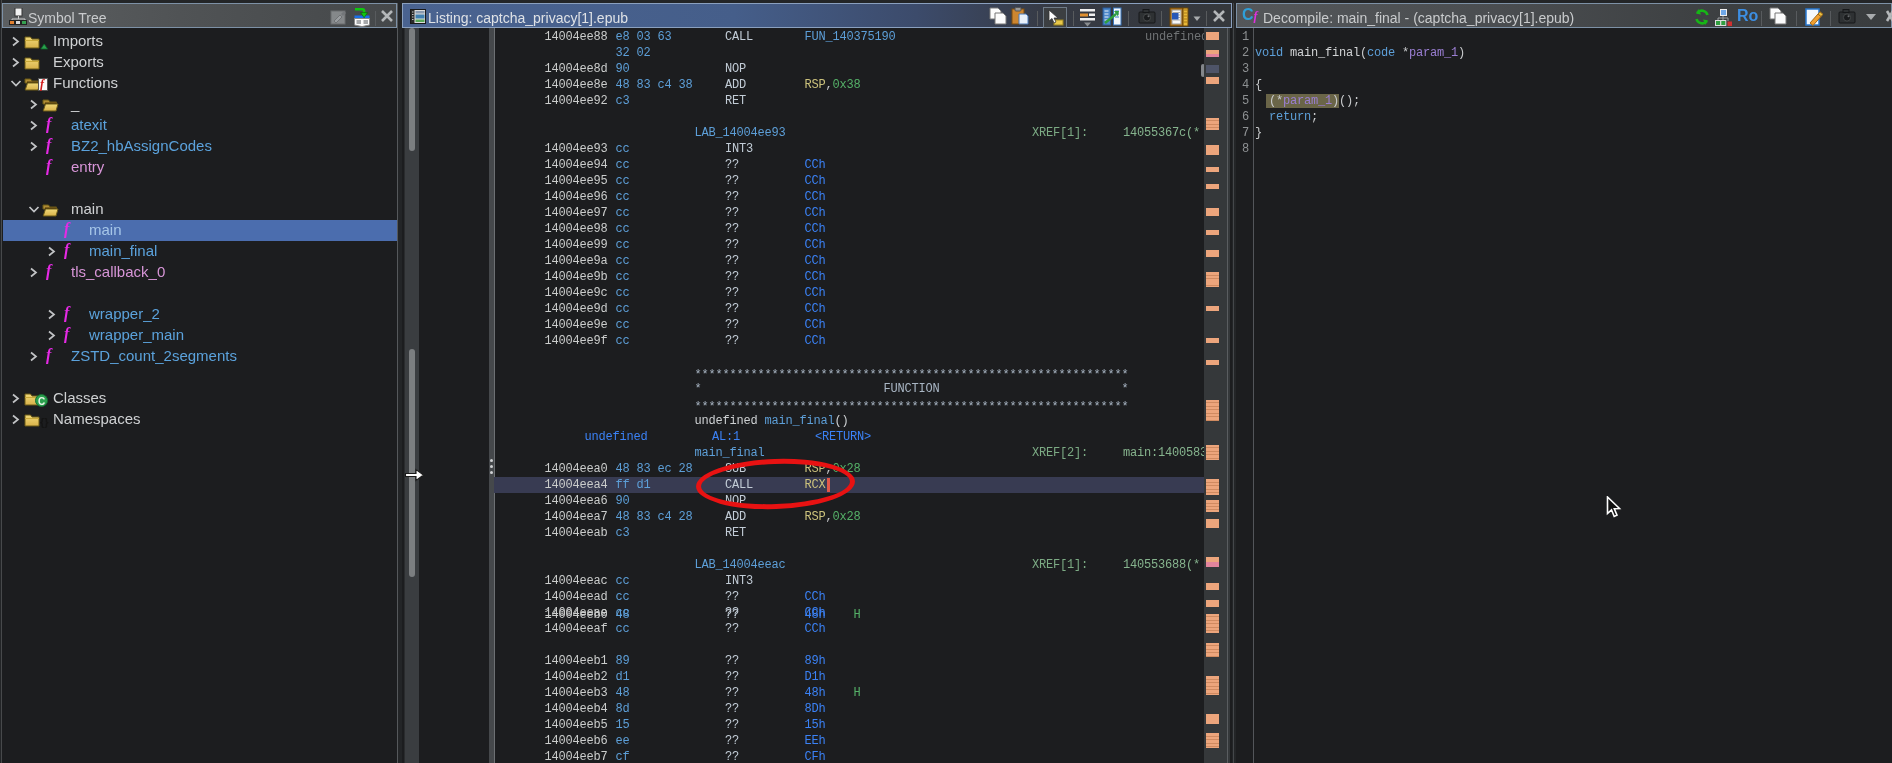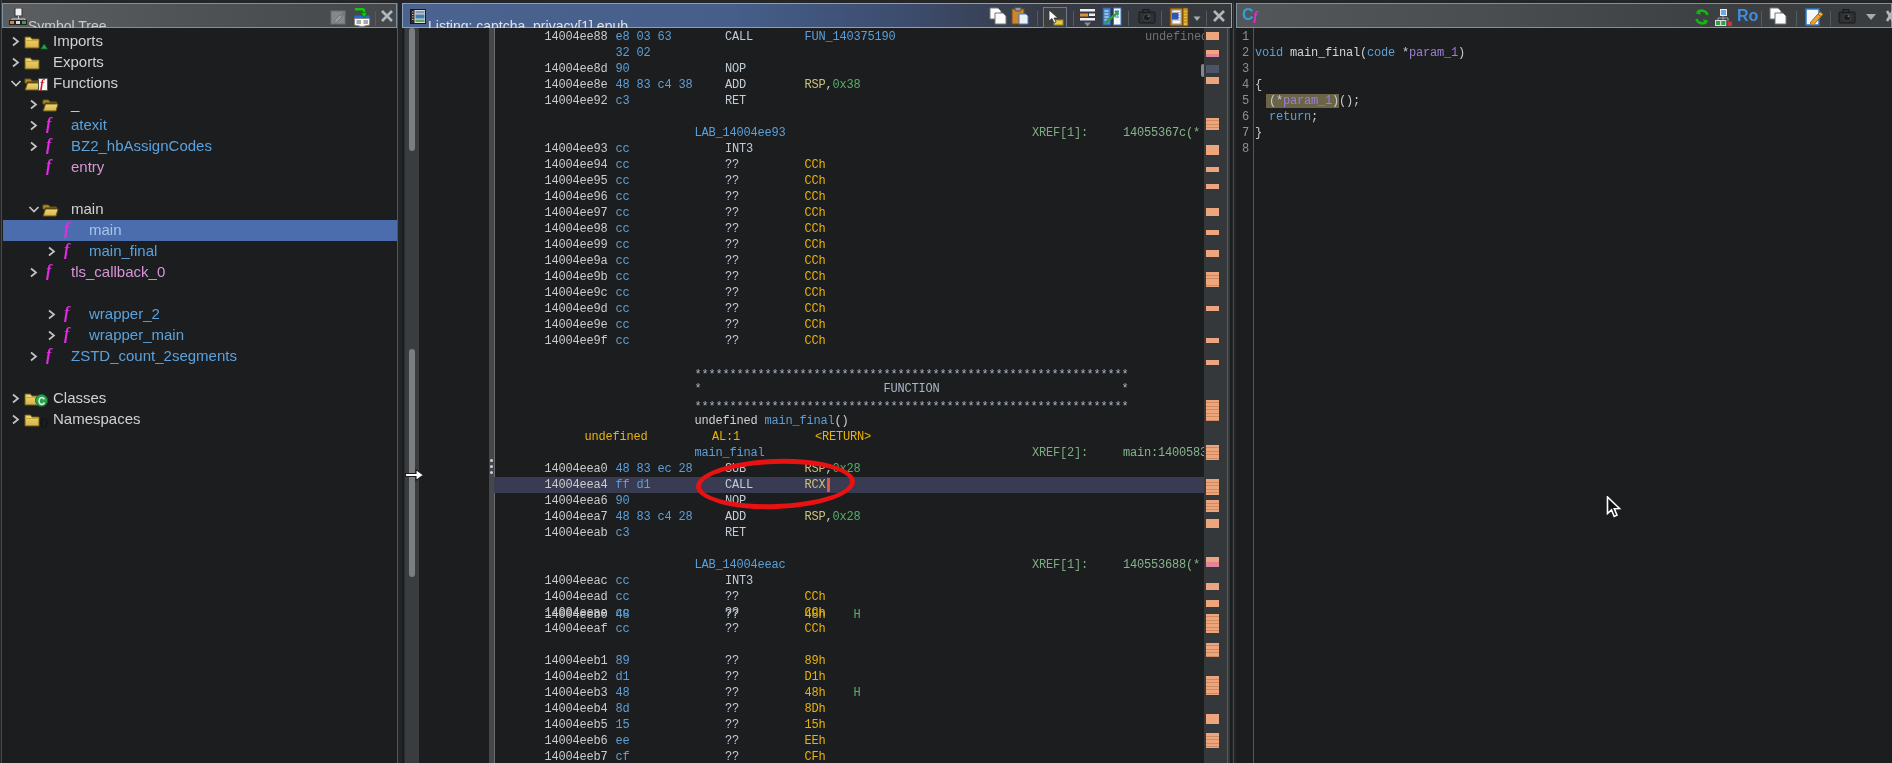--- a/index.html
+++ b/index.html
@@ -1,18 +1,18 @@
 <!DOCTYPE html>
 <html><head><meta charset="utf-8"><style>
 html,body{margin:0;padding:0}
 #app{position:relative;width:1892px;height:763px;background:#232527;overflow:hidden;
  font-family:"Liberation Sans",sans-serif}
 .p{position:absolute}
 .tbar{position:absolute;top:3px;height:25px;box-sizing:border-box;border:1px solid #7d91a6}
-.ttext{position:absolute;top:11px;height:23px;line-height:23px;font-size:14px;color:#c9cbcd;white-space:nowrap}
+.ttext{position:absolute;top:3px;height:23px;line-height:23px;font-size:14px;color:#c9cbcd;white-space:nowrap}
 .cont{position:absolute;top:28px;height:735px;background:#1c1d1f;overflow:hidden}
 
 .trow{position:absolute;left:0;width:100%;height:21px;line-height:20px;font-size:15px;color:#cfd1d3;white-space:nowrap}
 .tl{position:absolute;top:0}
 .fb{color:#5ba2dc}.fp{color:#d795d7}.selt{color:#a6c6e8}
 .fi{position:absolute;top:0;font:italic bold 16px "Liberation Serif",serif;color:#e52ae5}
 .ex{position:absolute;top:5px}
 
 .mono{font-family:"Liberation Mono",monospace;font-size:12px;letter-spacing:-0.2px}
 .lr{position:absolute;left:0;width:100%;height:16px;line-height:16px;white-space:pre}
@@ -20,21 +20,21 @@
 .ca{left:142.5px;color:#cbcdcc}
 .cb{left:213.5px;color:#5d9fd8}
 .cl{left:292.5px;color:#5d9fd8}
 .cm{left:323px;color:#c2ccd6}
 .co{left:402.5px;color:#c4c6c8}
 .ch{left:451.5px;color:#55b168}
 .cx{left:630px;color:#7cab84}
 .cy{left:721px;color:#86b48e}
 .cu{left:743px;color:#6f7274}
 .cs{left:292.5px;color:#a9b6c4}.cs2{top:2px !important}
-.g{color:#eab308}.k{color:#ccc27c}.bl{color:#5d9fd8}.wh{color:#cdd0d2}
+.g{color:#3b82f6}.k{color:#ccc27c}.bl{color:#5d9fd8}.wh{color:#cdd0d2}
 #app i{font-style:normal}
 i.g{color:#55b168}i.k{color:#ccc27c}i.pu{color:#c4c6c8}
 
 .dln{position:absolute;left:0;width:13px;text-align:right;color:#8e9193;height:16px;line-height:16px}
 .dcl{position:absolute;left:19px;height:16px;line-height:16px;white-space:pre;color:#c8cacc}
 .hl{background:#6a6548;box-shadow:-3px 0 0 #6a6548}
 .sep{position:absolute;top:7px;width:1px;height:15px;background:#585b5e}
 </style></head><body>
 <div id="app">
 
@@ -395,20 +395,21 @@
 <div class="p" style="left:804px;top:555px;width:13px;height:7px;background:#eca57c"></div>
 <div class="p" style="left:804px;top:572px;width:13px;height:7px;background:#eca57c"></div>
 <div class="p" style="left:804px;top:586px;width:13px;height:19px;background:repeating-linear-gradient(#eca57c 0 2.5px,#cf8a60 2.5px 3.5px)"></div>
 <div class="p" style="left:804px;top:615px;width:13px;height:14px;background:repeating-linear-gradient(#eca57c 0 2.5px,#cf8a60 2.5px 3.5px)"></div>
 <div class="p" style="left:804px;top:648px;width:13px;height:19px;background:repeating-linear-gradient(#eca57c 0 2.5px,#cf8a60 2.5px 3.5px)"></div>
 <div class="p" style="left:804px;top:686px;width:13px;height:10px;background:#eca57c"></div>
 <div class="p" style="left:804px;top:705px;width:13px;height:15px;background:repeating-linear-gradient(#eca57c 0 2.5px,#cf8a60 2.5px 3.5px)"></div>
 </div>
 <div class="tbar" style="left:1236px;width:656px;background:linear-gradient(90deg,#54575a 0%,#4a4d50 40%,#3c3f41 75%,#3a3d3f 100%)">
 <div class="p" style="left:5px;top:2px;font:bold 16px 'Liberation Sans',sans-serif;color:#2f9fd8">C<span style="font:italic bold 12px 'Liberation Serif',serif;color:#e030e0">f</span></div>
+<div class="ttext" style="left:26px">Decompile: main_final - (captcha_privacy[1].epub)</div>
 <svg class="p" style="left:456px;top:4px" width="18" height="18" viewBox="0 0 18 18">
         <path d="M14.5 7 A6 6 0 0 0 4 5" stroke="#17b517" stroke-width="2.6" fill="none"></path>
         <path d="M5.5 1 L3.2 5.8 L8 6.5 Z" fill="#17b517"></path>
         <path d="M3.5 11 A6 6 0 0 0 14 13" stroke="#17b517" stroke-width="2.6" fill="none"></path>
         <path d="M12.5 17 L14.8 12.2 L10 11.5 Z" fill="#17b517"></path>
       </svg>
 <svg class="p" style="left:478px;top:5px" width="18" height="17" viewBox="0 0 18 17">
         <path d="M8 5 v4 M3 9 h10 M3 9 v3 M8 9 v3 M13 9 v3" stroke="#9a9da0" fill="none"></path>
         <rect x="5.5" y="0.5" width="6" height="6" fill="#6fa8e8" stroke="#eee"></rect>
         <rect x="0.5" y="11.5" width="5" height="5" fill="#2f9e3f" stroke="#ddd"></rect>

